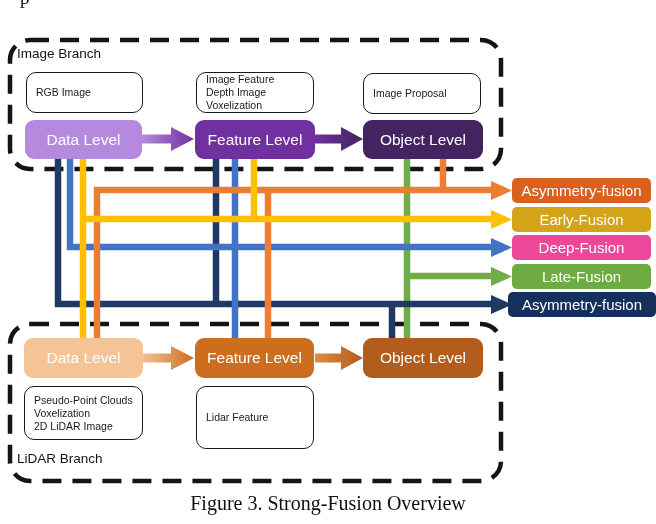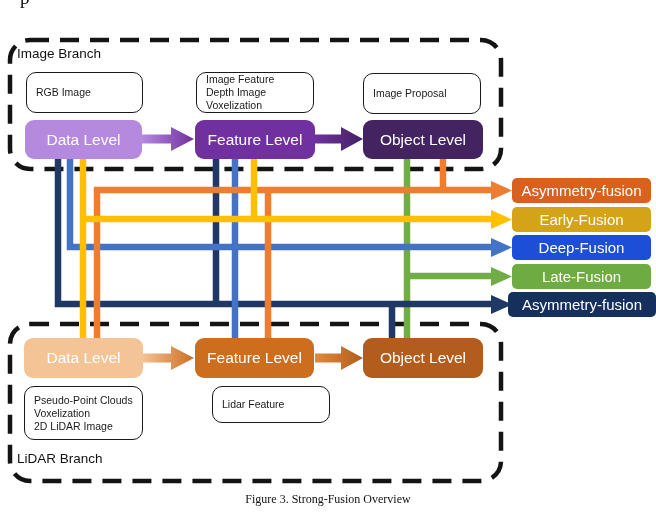--- a/index.html
+++ b/index.html
@@ -21,21 +21,21 @@
     position:absolute;z-index:3;border-radius:9px;display:flex;align-items:center;
     justify-content:center;color:#fff;font-size:15.5px;box-sizing:border-box;
   }
   .fusion-label{
     position:absolute;z-index:3;left:512px;width:139px;height:25px;border-radius:5px;
     display:flex;align-items:center;justify-content:center;color:#fff;font-size:15px;
     white-space:nowrap;
   }
   .caption{
     position:absolute;z-index:3;left:0;top:492px;width:656px;text-align:center;
-    font-family:"Liberation Serif",serif;font-size:12px;color:#111;
+    font-family:"Liberation Serif",serif;font-size:20px;color:#111;
   }
   .artifact-p{
     position:absolute;z-index:3;left:20px;top:-13px;
     font-family:"Liberation Serif",serif;font-size:19px;color:#111;
   }
 </style>
 </head>
 <body>
 
 <div id="canvas">
@@ -133,33 +133,33 @@
   </div>
   <div class="level-box" style="left:363px;top:338px;width:120px;height:40px;background:#b25c1d;">
     <span>Object Level</span>
   </div>
 
   <div class="info-box" style="left:24px;top:386px;width:119px;height:54px;">
     <div class="ln">Pseudo-Point Clouds</div>
     <div class="ln">Voxelization</div>
     <div class="ln">2D LiDAR Image</div>
   </div>
-  <div class="info-box" style="left:212px;top:386px;width:118px;height:37px;">
+  <div class="info-box" style="left:196px;top:386px;width:118px;height:63px;">
     <div class="ln">Lidar Feature</div>
   </div>
 
   <div class="branch-title" style="left:17px;top:451px;">LiDAR Branch</div>
 
   <div class="fusion-label" style="top:177.5px;background:#d96120;">
     <span>Asymmetry-fusion</span>
   </div>
   <div class="fusion-label" style="top:206.5px;background:#d4a318;">
     <span>Early-Fusion</span>
   </div>
-  <div class="fusion-label" style="top:234.5px;background:#1d4ed8;">
+  <div class="fusion-label" style="top:234.5px;background:#ec4899;">
     <span>Deep-Fusion</span>
   </div>
   <div class="fusion-label" style="top:263.5px;background:#6fab43;text-align:right;">
     <span>Late-Fusion</span>
   </div>
   <div class="fusion-label" style="top:291.5px;left:508px;width:148px;background:#16305e;">
     <span>Asymmetry-fusion</span>
   </div>
 
   <div class="caption">Figure 3. Strong-Fusion Overview</div>

